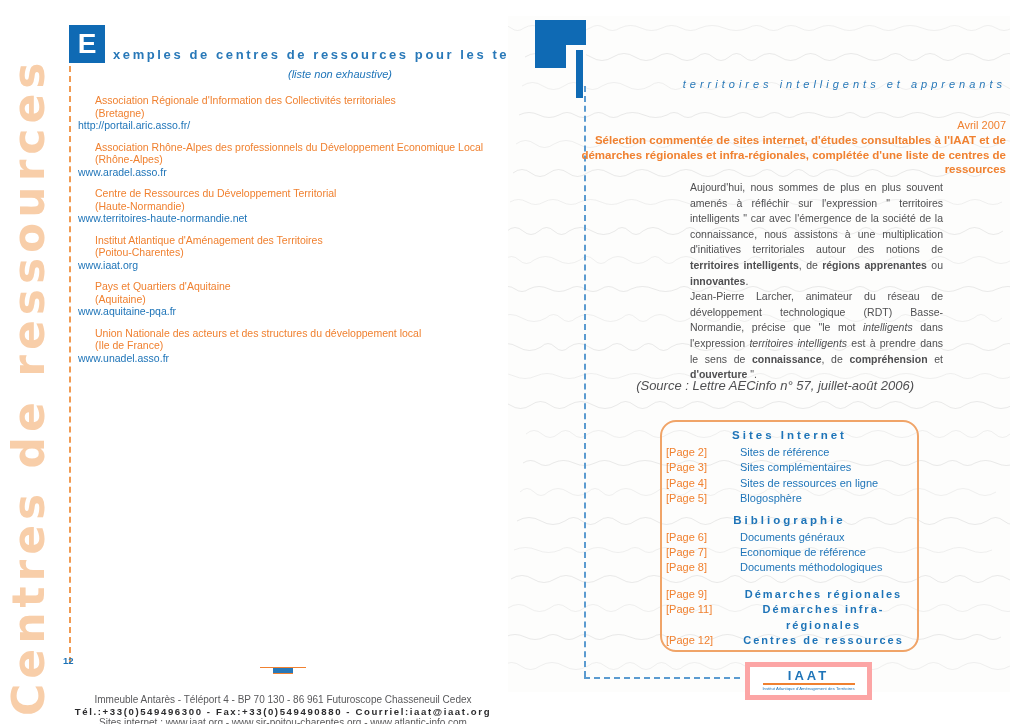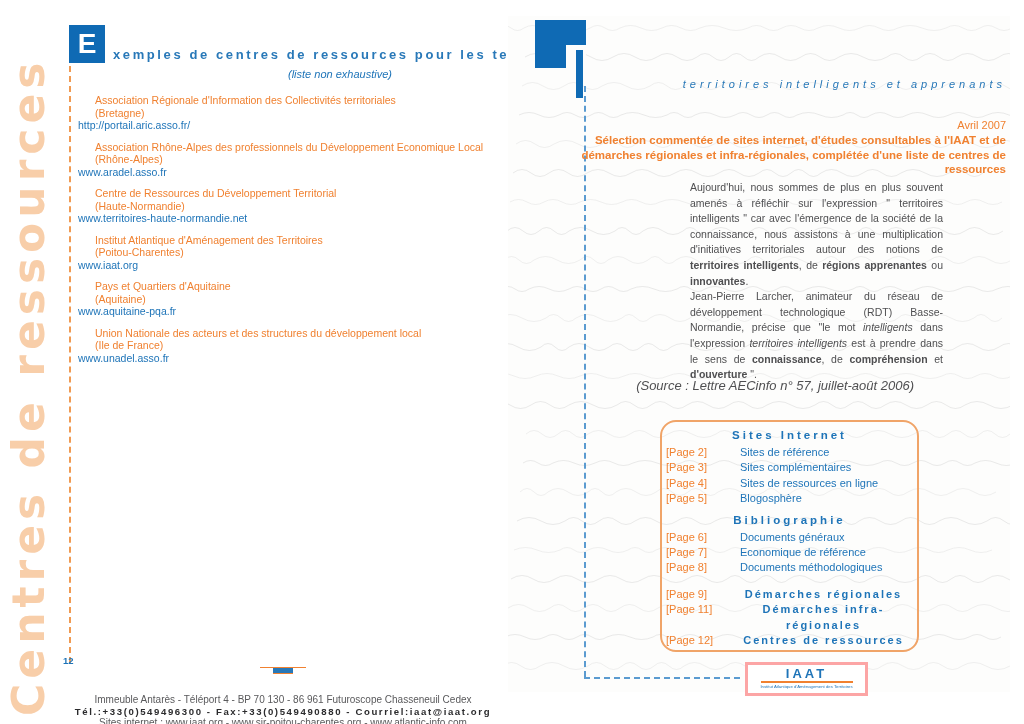--- a/index.html
+++ b/index.html
@@ -62,21 +62,21 @@
     border:2px solid #f0a468;border-radius:16px;background:rgba(255,255,255,0.0);}
   .toc-head{text-align:center;font-size:11.5px;font-weight:bold;letter-spacing:3px;
     color:#1e74b8;margin-top:7px;margin-bottom:4px;}
   .toc-row{display:flex;font-size:11px;line-height:15.4px;padding-left:4px;}
   .toc-page{width:74px;color:#f08130;flex:none;}
   .toc-label{color:#1e74b8;}
   .toc-gap{height:11px;}
   .toc-row.big .toc-label{flex:1;text-align:center;font-weight:bold;letter-spacing:2px;padding-right:10px;}
   
   .logo{position:absolute;left:745px;top:662px;width:117px;height:28px;background:#ffffff;
-    border:3px solid #fca5a5;text-align:center;}
+    border:5px solid #fca5a5;text-align:center;}
   .logo .txt{font-size:13px;font-weight:bold;letter-spacing:3px;color:#1e74b8;line-height:15px;margin-top:1px;}
   .logo .rule{width:92px;height:2px;background:#f08130;margin:0 auto;}
   .logo .cap{font-size:5px;color:#1e74b8;line-height:7px;white-space:nowrap;transform:scale(0.85);}
 </style>
 </head>
 <body>
 
 <div id="stage">
 
   <div class="vertical-title">Centres de ressources</div>

